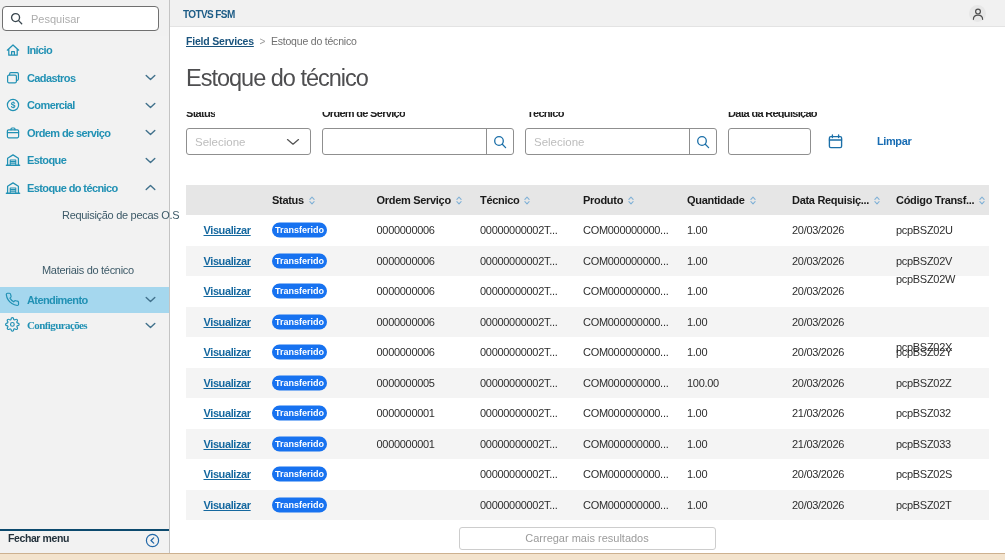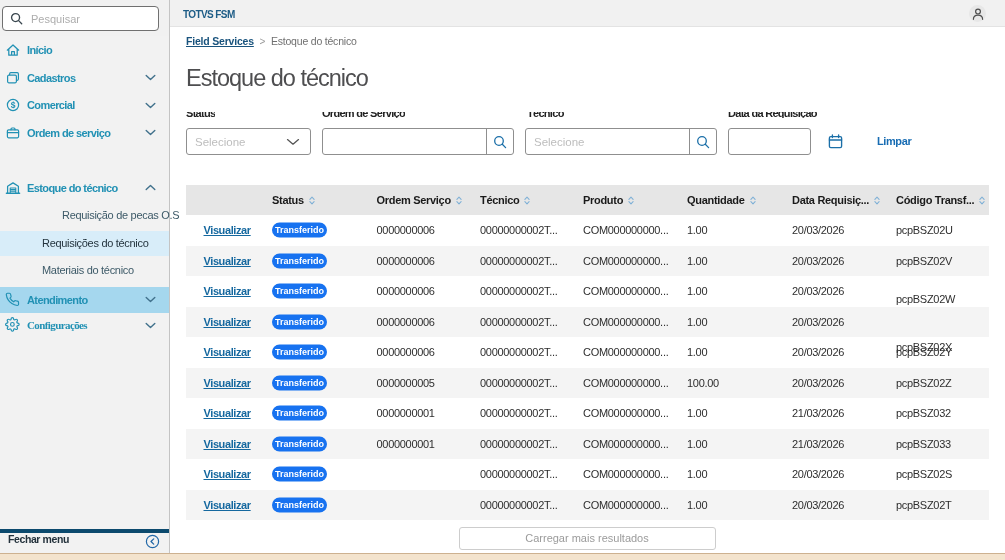--- a/index.html
+++ b/index.html
@@ -128,21 +128,21 @@
     <div class="td" style="left:687px;top:260.9px;">1.00</div>
     <div class="td" style="left:792px;top:260.9px;">20/03/2026</div>
     <div class="td" style="left:896px;top:260.9px;">pcpBSZ02V</div>
 <a class="vis" style="left:203.5px;top:291.4px;">Visualizar</a>
     <div class="badge" style="left:272px;top:291.4px;">Transferido</div>
     <div class="td" style="left:376.5px;top:291.4px;">0000000006</div>
     <div class="td" style="left:480px;top:291.4px;">00000000002T...</div>
     <div class="td" style="left:583px;top:291.4px;">COM000000000...</div>
     <div class="td" style="left:687px;top:291.4px;">1.00</div>
     <div class="td" style="left:792px;top:291.4px;">20/03/2026</div>
-    <div class="td" style="left:896px;top:299px;text-align:right;">pcpBSZ02W</div>
+    <div class="td" style="left:896px;top:279px;text-align:right;">pcpBSZ02W</div>
 <div style="position:absolute;left:186px;top:306.7px;width:803px;height:30.5px;background:#f4f4f4;"></div>
     <a class="vis" style="left:203.5px;top:321.9px;">Visualizar</a>
     <div class="badge" style="left:272px;top:321.9px;">Transferido</div>
     <div class="td" style="left:376.5px;top:321.9px;">0000000006</div>
     <div class="td" style="left:480px;top:321.9px;">00000000002T...</div>
     <div class="td" style="left:583px;top:321.9px;">COM000000000...</div>
     <div class="td" style="left:687px;top:321.9px;">1.00</div>
     <div class="td" style="left:792px;top:321.9px;">20/03/2026</div>
     <div class="td" style="left:896px;top:321.9px;margin-top:25px;">pcpBSZ02X</div>
 <a class="vis" style="left:203.5px;top:352.4px;">Visualizar</a>
@@ -235,36 +235,44 @@
 <div style="position:absolute;left:0;top:119.5px;width:169px;height:26px;">
         <span style="position:absolute;left:5px;top:50%;margin-top:-8px;line-height:0;"><svg width="16" height="16" viewBox="0 0 16 16" style="">
             <rect x="2.4" y="4.8" width="11.2" height="8" rx="1.2" fill="none" stroke="#2191b4" stroke-width="1.2" stroke-linecap="round" stroke-linejoin="round"></rect>
             <path d="M6 4.8 V4 q0-1 1-1 h2 q1 0 1 1 v0.8 M2.4 7.6 h11.2" fill="none" stroke="#2191b4" stroke-width="1.2" stroke-linecap="round" stroke-linejoin="round"></path>
           </svg></span>
         <span class="mt" style="position:absolute;left:27px;top:50%;transform:translateY(-50%);">Ordem de serviço</span>
         <span style="position:absolute;right:13px;top:50%;margin-top:-3.5px;line-height:0;"><svg width="11" height="7" viewBox="0 0 11 7" style="">
             <path d="M1.2 1.4 L5.5 5.4 L9.8 1.4" fill="none" stroke="#41718c" stroke-width="1.4" stroke-linecap="round" stroke-linejoin="round"></path>
           </svg></span>
       </div>
-<div style="position:absolute;left:0;top:174.5px;width:169px;height:26px;">
+<div style="position:absolute;left:0;top:147.0px;width:169px;height:26px;">
         <span style="position:absolute;left:5px;top:50%;margin-top:-8px;line-height:0;"><svg width="16" height="16" viewBox="0 0 16 16" style="">
             <path d="M2.6 13.2 V6.3 L8 2.9 L13.4 6.3 V13.2" fill="none" stroke="#2191b4" stroke-width="1.25" stroke-linecap="round" stroke-linejoin="round"></path>
             <path d="M1.4 13.3 H14.6" fill="none" stroke="#2191b4" stroke-width="1.4" stroke-linecap="round" stroke-linejoin="round"></path>
             <path d="M5.2 13 V7.9 H10.8 V13 M5.2 9.6 h5.6 M5.2 11.3 h5.6" fill="none" stroke="#2191b4" stroke-width="1.05" stroke-linecap="round" stroke-linejoin="round"></path>
           </svg></span>
+        <span class="mt" style="position:absolute;left:27px;top:50%;transform:translateY(-50%);">Estoque</span>
+        <span style="position:absolute;right:13px;top:50%;margin-top:-3.5px;line-height:0;"><svg width="11" height="7" viewBox="0 0 11 7" style="">
+            <path d="M1.2 1.4 L5.5 5.4 L9.8 1.4" fill="none" stroke="#41718c" stroke-width="1.4" stroke-linecap="round" stroke-linejoin="round"></path>
+          </svg></span>
+      </div>
+<div style="position:absolute;left:0;top:174.5px;width:169px;height:26px;">
+        <span style="position:absolute;left:5px;top:50%;margin-top:-8px;line-height:0;"><svg width="16" height="16" viewBox="0 0 16 16" style="">
+            <path d="M2.6 13.2 V6.3 L8 2.9 L13.4 6.3 V13.2" fill="none" stroke="#2191b4" stroke-width="1.25" stroke-linecap="round" stroke-linejoin="round"></path>
+            <path d="M1.4 13.3 H14.6" fill="none" stroke="#2191b4" stroke-width="1.4" stroke-linecap="round" stroke-linejoin="round"></path>
+            <path d="M5.2 13 V7.9 H10.8 V13 M5.2 9.6 h5.6 M5.2 11.3 h5.6" fill="none" stroke="#2191b4" stroke-width="1.05" stroke-linecap="round" stroke-linejoin="round"></path>
+          </svg></span>
         <span class="mt" style="position:absolute;left:27px;top:50%;transform:translateY(-50%);">Estoque do técnico</span>
         <span style="position:absolute;right:13px;top:50%;margin-top:-3.5px;line-height:0;"><svg width="11" height="7" viewBox="0 0 11 7" style="">
             <path d="M1.2 5.4 L5.5 1.4 L9.8 5.4" fill="none" stroke="#41718c" stroke-width="1.4" stroke-linecap="round" stroke-linejoin="round"></path>
           </svg></span>
       </div>
 <div style="position:absolute;left:0;top:201.5px;width:169px;height:26px;">
         <span class="ms" style="position:absolute;left:42px;top:50%;transform:translateY(-50%);padding-left:20px;">Requisição de pecas O.S</span>
-      </div>
-<div style="position:absolute;left:0;top:231.0px;width:169px;height:24.5px;background:#d8edf9;">
-        <span class="ms msel" style="position:absolute;left:42px;top:50%;transform:translateY(-50%);">Requisições do técnico</span>
       </div>
 <div style="position:absolute;left:0;top:257.0px;width:169px;height:25px;">
         <span class="ms" style="position:absolute;left:42px;top:50%;transform:translateY(-50%);">Materiais do técnico</span>
       </div>
 <div style="position:absolute;left:0;top:286.5px;width:169px;height:26px;background:#a5d7ee;">
         <span style="position:absolute;left:5px;top:50%;margin-top:-8px;line-height:0;"><svg width="16" height="16" viewBox="0 0 16 16" style="">
             <g transform="scale(0.615)">
               <path d="M22 16.92v3a2 2 0 0 1-2.18 2 19.79 19.79 0 0 1-8.63-3.07 19.5 19.5 0 0 1-6-6 19.79 19.79 0 0 1-3.07-8.67A2 2 0 0 1 4.11 2h3a2 2 0 0 1 2 1.72 12.84 12.84 0 0 0 .7 2.81 2 2 0 0 1-.45 2.11L8.09 9.91a16 16 0 0 0 6 6l1.27-1.27a2 2 0 0 1 2.11-.45 12.84 12.84 0 0 0 2.81.7A2 2 0 0 1 22 16.92z" fill="none" stroke="#2191b4" stroke-width="1.9" stroke-linecap="round" stroke-linejoin="round"></path>
             </g>
           </svg></span>
@@ -278,21 +286,21 @@
             <g transform="scale(0.615)">
               <circle cx="12" cy="12" r="3" fill="none" stroke="#2191b4" stroke-width="1.9" stroke-linecap="round" stroke-linejoin="round"></circle>
               <path d="M19.4 15a1.65 1.65 0 0 0 .33 1.82l.06.06a2 2 0 0 1 0 2.83 2 2 0 0 1-2.83 0l-.06-.06a1.65 1.65 0 0 0-1.82-.33 1.65 1.65 0 0 0-1 1.51V21a2 2 0 0 1-2 2 2 2 0 0 1-2-2v-.09A1.65 1.65 0 0 0 9 19.4a1.65 1.65 0 0 0-1.82.33l-.06.06a2 2 0 0 1-2.83 0 2 2 0 0 1 0-2.83l.06-.06a1.65 1.65 0 0 0 .33-1.82 1.65 1.65 0 0 0-1.51-1H3a2 2 0 0 1-2-2 2 2 0 0 1 2-2h.09A1.65 1.65 0 0 0 4.6 9a1.65 1.65 0 0 0-.33-1.82l-.06-.06a2 2 0 0 1 0-2.83 2 2 0 0 1 2.83 0l.06.06a1.65 1.65 0 0 0 1.82.33H9a1.65 1.65 0 0 0 1-1.51V3a2 2 0 0 1 2-2 2 2 0 0 1 2 2v.09a1.65 1.65 0 0 0 1 1.51 1.65 1.65 0 0 0 1.82-.33l.06-.06a2 2 0 0 1 2.83 0 2 2 0 0 1 0 2.83l-.06.06a1.65 1.65 0 0 0-.33 1.82V9a1.65 1.65 0 0 0 1.51 1H21a2 2 0 0 1 2 2 2 2 0 0 1-2 2h-.09a1.65 1.65 0 0 0-1.51 1z" fill="none" stroke="#2191b4" stroke-width="1.9" stroke-linecap="round" stroke-linejoin="round"></path>
             </g>
           </svg></span>
         <span class="mt" style="position:absolute;left:27px;top:50%;transform:translateY(-50%);font-family:Liberation Serif, serif;">Configurações</span>
         <span style="position:absolute;right:13px;top:50%;margin-top:-3.5px;line-height:0;"><svg width="11" height="7" viewBox="0 0 11 7" style="">
             <path d="M1.2 1.4 L5.5 5.4 L9.8 1.4" fill="none" stroke="#41718c" stroke-width="1.4" stroke-linecap="round" stroke-linejoin="round"></path>
           </svg></span>
       </div>
-    <div style="position:absolute;left:0;top:529px;width:169px;height:16px;background:#f2f2f2;border-top:4px solid #0c4a6e;">
+    <div style="position:absolute;left:0;top:529px;width:169px;height:16px;background:#f2f2f2;border-top:2px solid #0c4a6e;">
       <span style="position:absolute;left:8px;top:50%;transform:translateY(-50%);font-size:10.5px;font-weight:700;letter-spacing:-0.4px;color:#24323c;">Fechar menu</span>
       <span style="position:absolute;right:9px;top:50%;margin-top:-5px;line-height:0;"><svg width="15" height="15" viewBox="0 0 15 15" style="">
             <circle cx="7.5" cy="7.5" r="6.1" fill="none" stroke="#2268a8" stroke-width="1.2" stroke-linecap="round" stroke-linejoin="round"></circle>
             <path d="M8.7 4.9 L6 7.5 L8.7 10.1" fill="none" stroke="#2268a8" stroke-width="1.3" stroke-linecap="round" stroke-linejoin="round"></path>
           </svg></span>
     </div>
   </div>
 
   <div class="abs" style="left:0;top:553px;width:1005px;height:7px;background:#f3e3cd;border-top:1px solid #cdb190;"></div>
 

